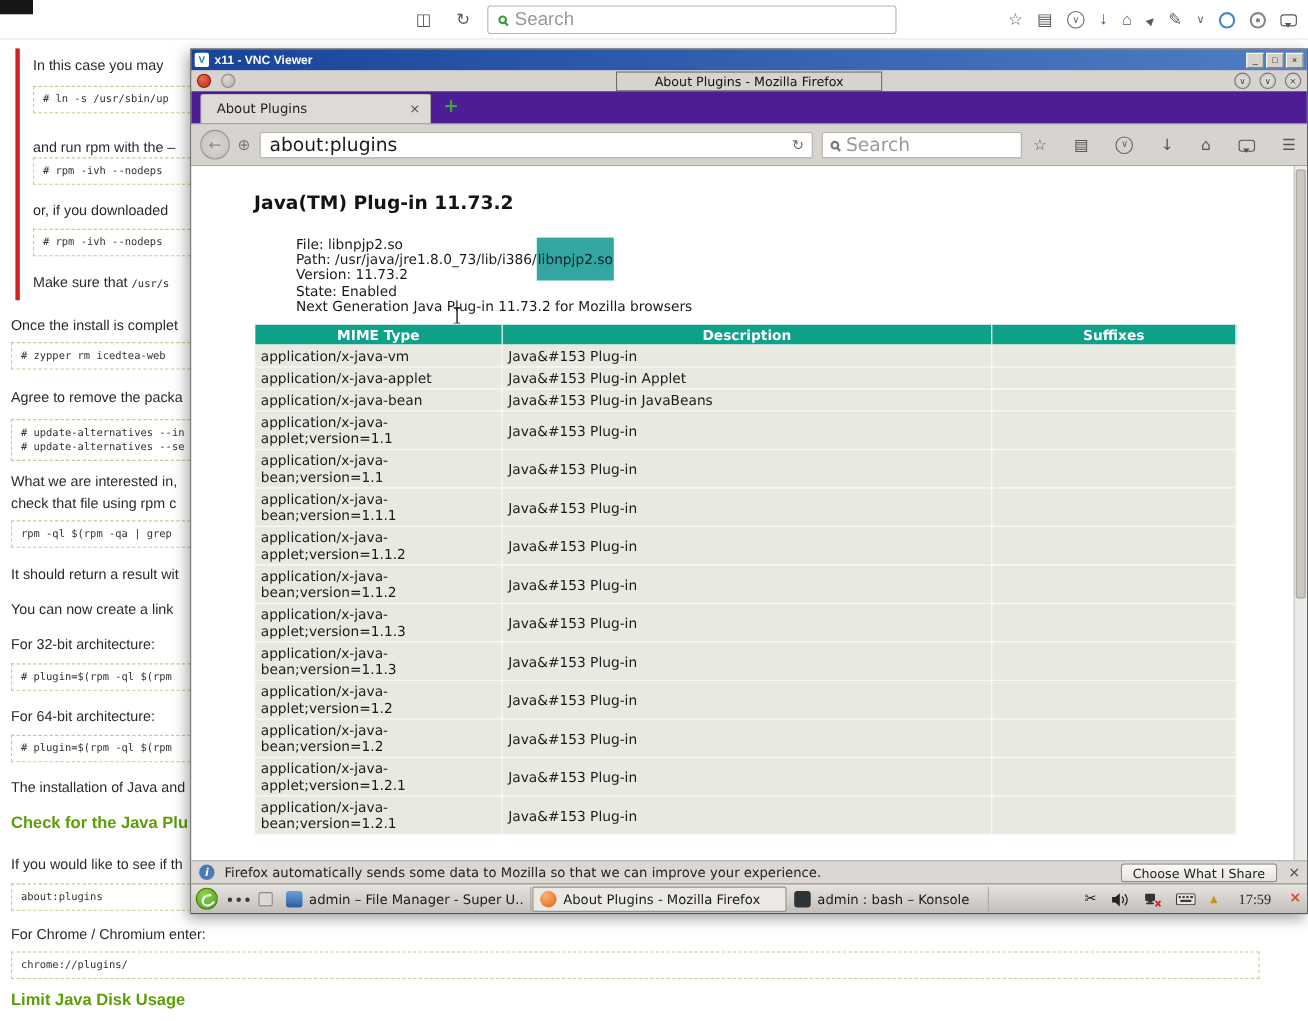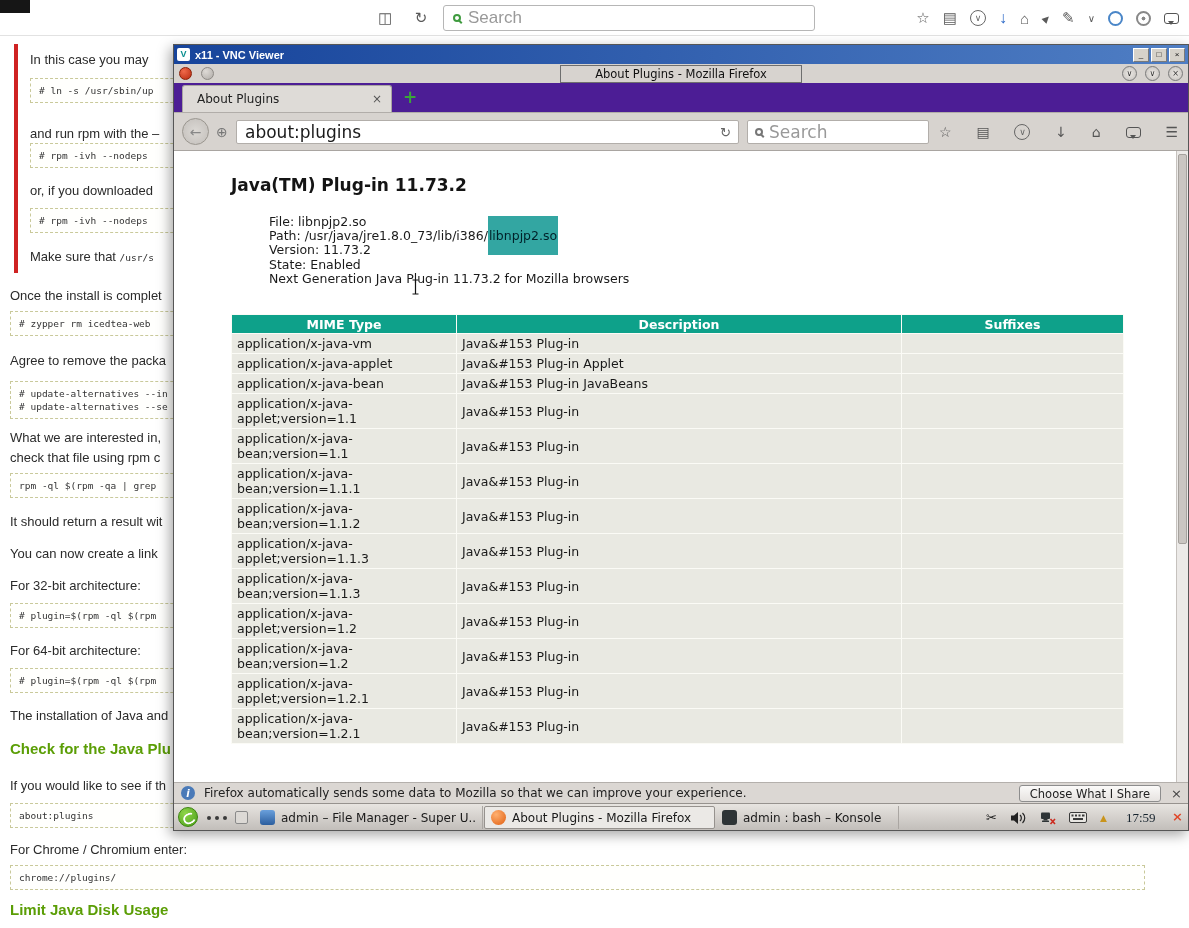--- a/index.html
+++ b/index.html
@@ -102,21 +102,21 @@
                   gap:6px; padding:0 7px; }
   .ff-icons { position:absolute; left:765px; right:10px; top:0; height:38px; display:flex;
               align-items:center; justify-content:space-between; color:#555; font-size:14px; }
 
   .ff-content { flex:1; background:#fff; position:relative; overflow:hidden; color:#1a1a1a; }
   .pg-heading { position:absolute; left:57px; top:24px; font-size:17px; font-weight:bold; color:#141414; }
   .pg-details { position:absolute; left:95px; top:64px; font-size:12.5px; line-height:14.2px; }
   .sel { background:#33a6a2; color:#00222a; padding:12px 1px; }
   .ibeam { position:absolute; left:237px; top:128px; }
   .pg-table { position:absolute; left:57px; top:143px; width:892px; border-collapse:collapse;
-              table-layout:fixed;margin-top:20px; }
+              table-layout:fixed; }
   .pg-table th { background:#0ea18a; color:#fff; font-size:12.5px; font-weight:bold; height:19px;
                  border:1px solid #fbfbf6; text-align:center; }
   .pg-table td { background:#e9e9e2; border:1px solid #fbfbf6; font-size:12.5px; color:#1a1a1a;
                  padding:2px 5px; line-height:15px; vertical-align:middle; overflow-wrap:break-word; }
   .ff-scrollbar { position:absolute; right:0; top:0; width:12px; height:100%; background:#eceae8;
                   border-left:1px solid #c6c2be; }
   .ff-thumb { position:absolute; left:1px; top:3px; width:9px; height:390px; background:#cac6c2;
               border:1px solid #a6a29e; border-radius:2px; }
 
   .ff-notification { height:21px; background:#dbd7d3; border-top:1px solid #b4b0ac; position:relative;
@@ -326,20 +326,25 @@
                 <td>application/x-java-bean;version=1.1</td>
                 <td>Java&amp;#153 Plug-in</td>
                 <td></td>
               </tr>
             <tr>
                 <td>application/x-java-bean;version=1.1.1</td>
                 <td>Java&amp;#153 Plug-in</td>
                 <td></td>
               </tr>
             <tr>
+                <td>application/x-java-applet;version=1.1.2</td>
+                <td>Java&amp;#153 Plug-in</td>
+                <td></td>
+              </tr>
+            <tr>
                 <td>application/x-java-bean;version=1.1.2</td>
                 <td>Java&amp;#153 Plug-in</td>
                 <td></td>
               </tr>
             <tr>
                 <td>application/x-java-applet;version=1.1.3</td>
                 <td>Java&amp;#153 Plug-in</td>
                 <td></td>
               </tr>
             <tr>

